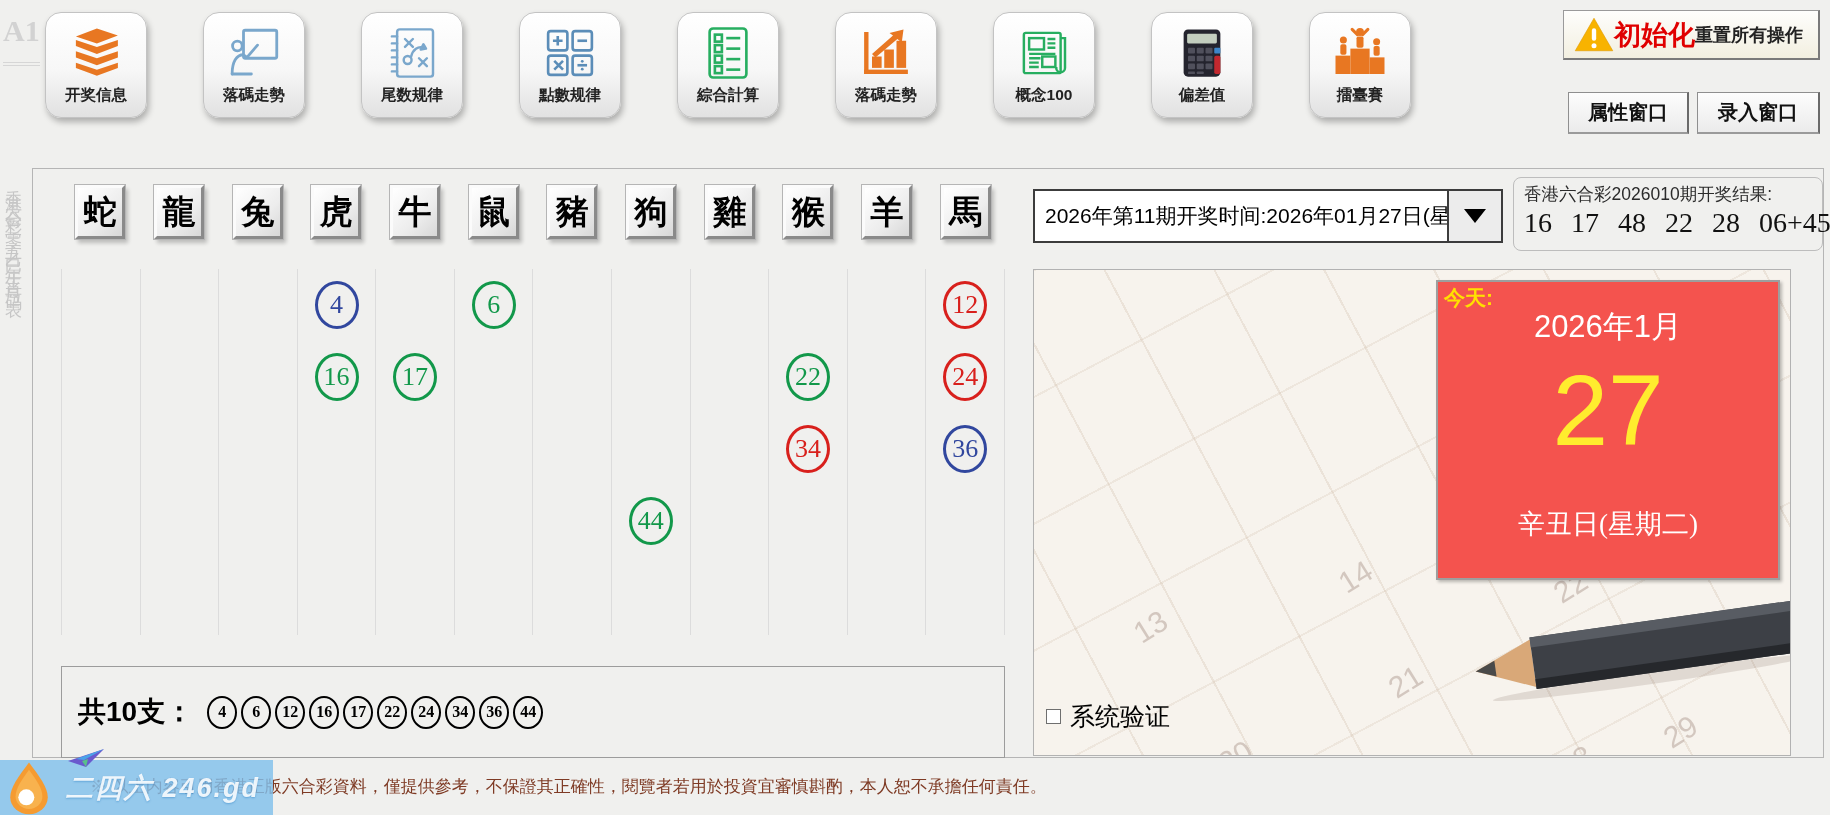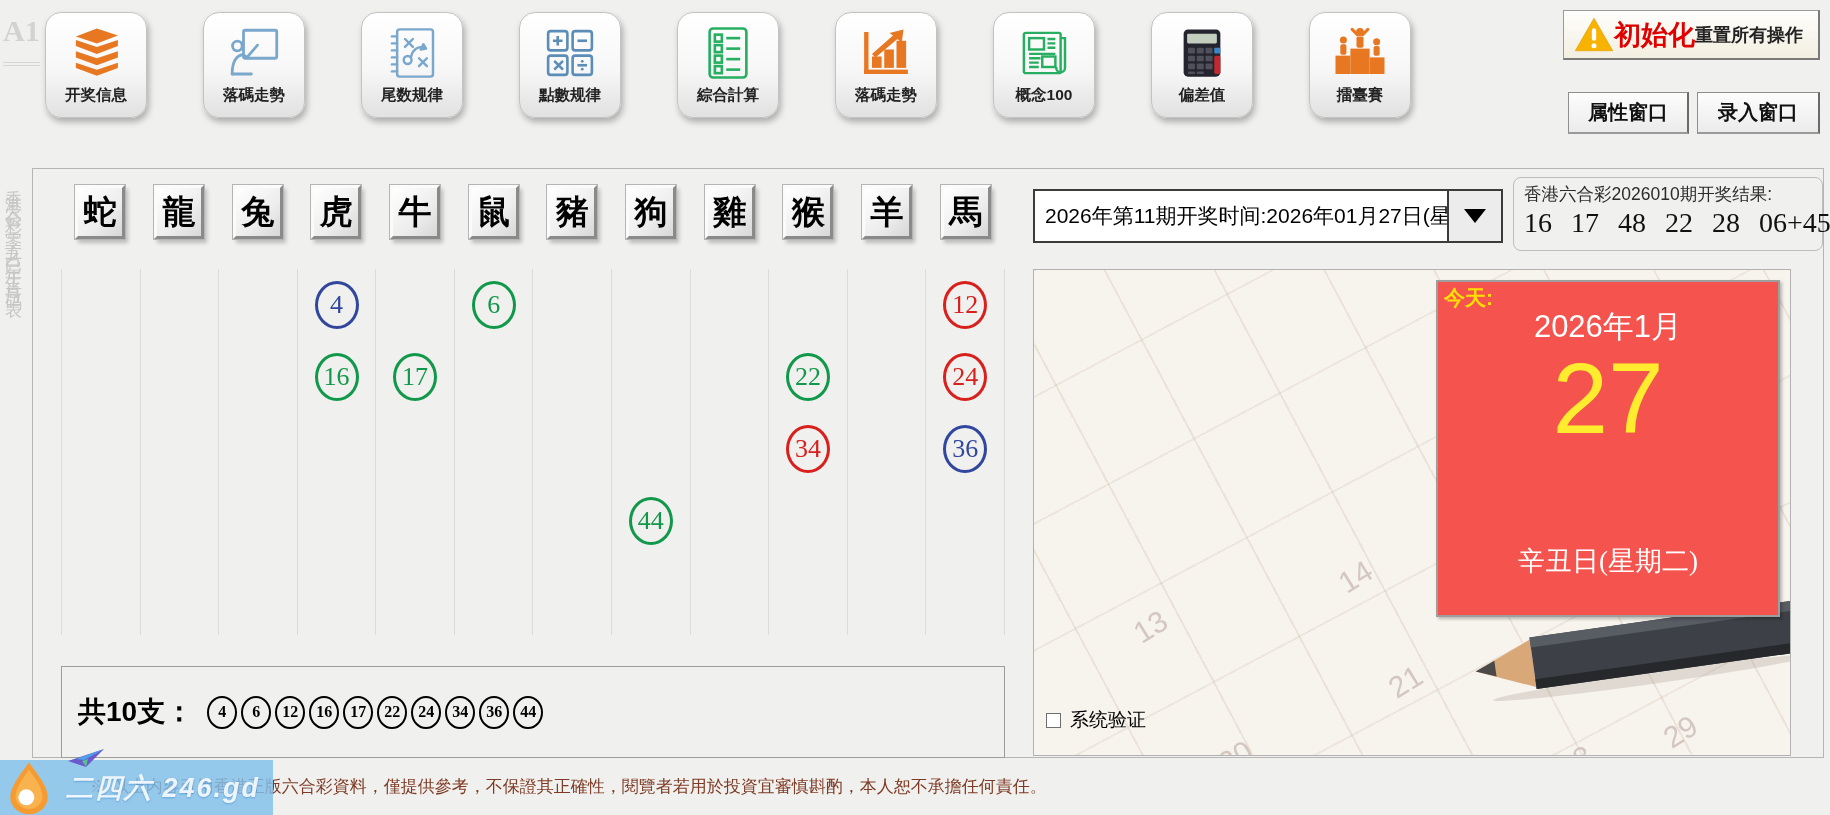--- a/index.html
+++ b/index.html
@@ -81,30 +81,30 @@
   
   .calendar-panel { position:absolute; left:1000px; top:100px; width:758px; height:487px;
       border:1px solid #b2b2b2; box-sizing:border-box; background-color:#f7f3ed; overflow:hidden;
       background-image:
         repeating-linear-gradient(62deg, rgba(205,185,165,0) 0 95px, rgba(205,185,165,0.28) 95px 97px),
         repeating-linear-gradient(-28deg, rgba(205,185,165,0) 0 110px, rgba(205,185,165,0.22) 110px 112px); }
   .fnum { position:absolute; font-size:30px; color:rgba(175,155,145,0.5); transform:rotate(-32deg); }
   .pencil { position:absolute; left:438px; top:338px; width:340px; height:80px; transform:rotate(-8deg); }
   .pencil svg { width:100%; height:100%; display:block; }
 
-  .red-card { position:absolute; left:402px; top:10px; width:344px; height:337px; background:#f4534e;
+  .red-card { position:absolute; left:402px; top:10px; width:344px; height:300px; background:#f4534e;
       border:2px solid #9e9e9e; box-shadow:2px 2px 3px rgba(0,0,0,0.25); box-sizing:border-box; }
   .today { position:absolute; left:6px; top:2px; color:#ffe000; font-size:21px; font-weight:bold; }
   .month { text-align:center; margin-top:24px; color:#fff; font-size:31px; }
-  .day { text-align:center; color:#ffec2e; font-size:100px; line-height:1; font-weight:500; }
+  .day { text-align:center; color:#ffec2e; font-size:100px; line-height:1; margin-top:12px; font-weight:500; }
   .day-detail { position:absolute; bottom:36px; width:100%; text-align:center; color:#fff; font-size:27px;font-family:Liberation Serif, serif; }
 
   .sys-check { position:absolute; left:12px; bottom:22px; display:flex; align-items:center; gap:9px; cursor:pointer; }
   .cb { width:15px; height:15px; background:#fff; border:1px solid #6f6f6f; box-sizing:border-box; }
-  .cb-label { font-size:19px; color:#000; }
+  .cb-label { font-size:25px; color:#000; }
 
   
   .disclaimer { position:absolute; left:0; top:758px; width:1830px; height:57px; box-sizing:border-box;
       display:flex; align-items:center; padding-left:90px; font-size:17px; color:#7e3a24; background:#f0f0ee; }
   .watermark { position:absolute; left:0; top:760px; width:273px; height:55px;
       background:rgba(128,192,235,0.82); display:flex; align-items:center; z-index:5; pointer-events:none; }
   .wm-logo { margin-left:4px; } .wm-logo svg { width:50px; height:55px; display:block; }
   .wm-plane { position:absolute; left:66px; top:-13px; } .wm-plane svg { width:40px; height:22px; display:block; }
   .wm-text { font-size:27px; font-weight:bold; font-style:italic; color:rgba(255,255,255,0.88);
       letter-spacing:2px; margin-left:12px; text-shadow:0 1px 2px rgba(0,100,180,0.35); white-space:nowrap; }

